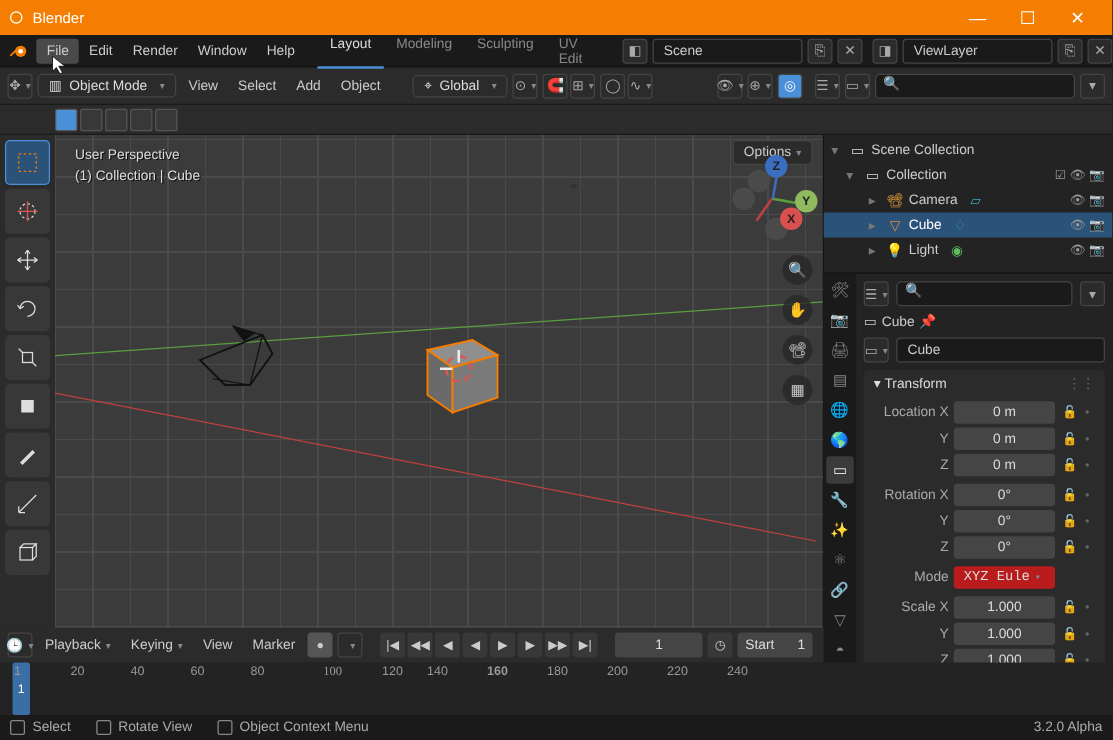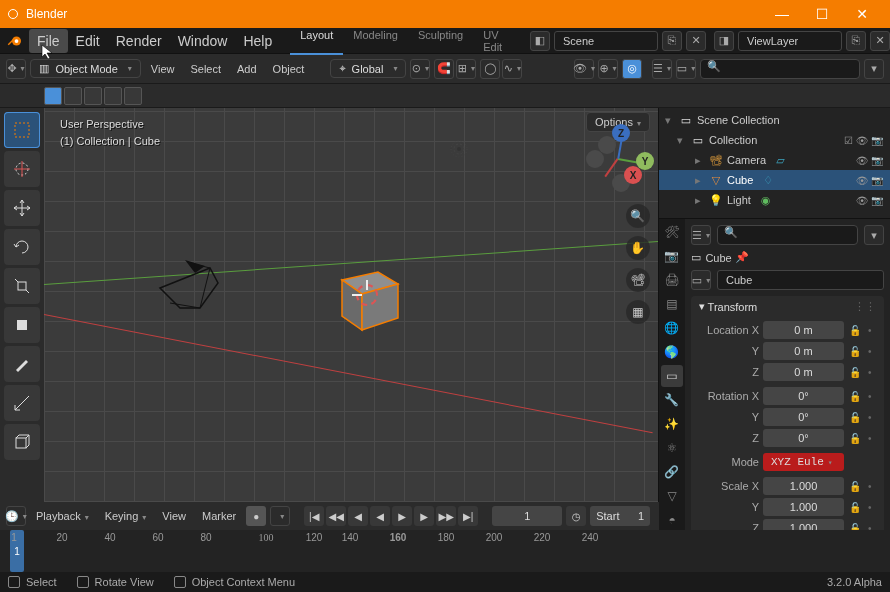--- a/index.html
+++ b/index.html
@@ -3,27 +3,27 @@
 <meta charset="utf-8">
 <style>
 * { box-sizing: border-box; margin: 0; padding: 0; font-family: -apple-system, "Segoe UI", Arial, sans-serif; }
 body { width: 890px; height: 592px; background: #232323; color: #ccc; font-size: 11px; overflow: hidden; }
 .titlebar { height: 28px; background: #f57d00; display: flex; align-items: center; padding: 0 8px; color: #fff; font-size: 12px; }
 .titlebar-icon { width: 10px; height: 10px; border-radius: 50%; border: 1.5px solid #fff; margin-right: 8px; }
 .titlebar-spacer { flex: 1; }
 .titlebar-btn { width: 40px; height: 28px; display: flex; align-items: center; justify-content: center; font-size: 14px; color: #fff; cursor: pointer; }
 .topmenu { height: 26px; background: #1a1a1a; display: flex; align-items: center; border-bottom: 1px solid #111; }
 .blender-logo { width: 22px; height: 22px; margin: 0 4px; display:flex; align-items:center; justify-content:center;}
-.menu-item { padding: 4px 8px; color: #ccc; cursor: pointer; font-size: 14px; }
+.menu-item { padding: 4px 8px; color: #ccc; cursor: pointer; font-size: 11px; }
 .menu-item.active { background: #4a4a4a; border-radius: 3px; }
 .workspace-tabs { display: flex; margin-left: 10px; }
 .ws-tab { padding: 2px 10px; color: #888; cursor: pointer; font-size: 11px; }
 .ws-tab.active { color: #ddd; border-bottom: 2px solid #4a90d9; }
 .scene-area { display: flex; align-items: center; gap: 4px; margin-left: 10px; }
-.hdr-input { background: #1a1a1a; border: 1px solid #444; border-radius: 3px; padding: 2px 8px; color: #ccc; height: 20px; font-size: 11px; width: 104px; }
+.hdr-input { background: #1a1a1a; border: 1px solid #444; border-radius: 3px; padding: 2px 8px; color: #ccc; height: 20px; font-size: 11px; width: 120px; }
 .icon-box { width: 20px; height: 20px; background: #2b2b2b; border: 1px solid #444; border-radius: 3px; display: flex; align-items: center; justify-content: center; font-size: 11px; color: #aaa; cursor: pointer; }
 .toolbar2 { height: 30px; background: #2b2b2b; display: flex; align-items: center; padding: 0 6px; gap: 4px; border-bottom: 1px solid #1a1a1a; }
 .mode-pill { background: #2b2b2b; border: 1px solid #444; border-radius: 4px; padding: 2px 8px; display: flex; align-items: center; gap: 6px; cursor: pointer; font-size: 11px; color:#ddd;}
 .caret::after { content: "▾"; font-size: 8px; margin-left: 4px; color: #888; }
 .tb-text { color: #ccc; cursor: pointer; padding: 0 6px; font-size: 11px; }
 .snap-cluster { display:flex; gap:2px; }
 .gizmo-active { background: #4a90d9; color:#fff; }
 .selectmode-row { height: 24px; background: #2b2b2b; display:flex; align-items:center; padding-left:44px; gap:2px; border-bottom:1px solid #1a1a1a; }
 .sm-box { width:18px; height:18px; background:#383838; border:1px solid #555; border-radius:2px; cursor:pointer; }
 .sm-box.active { background:#4a90d9; }

